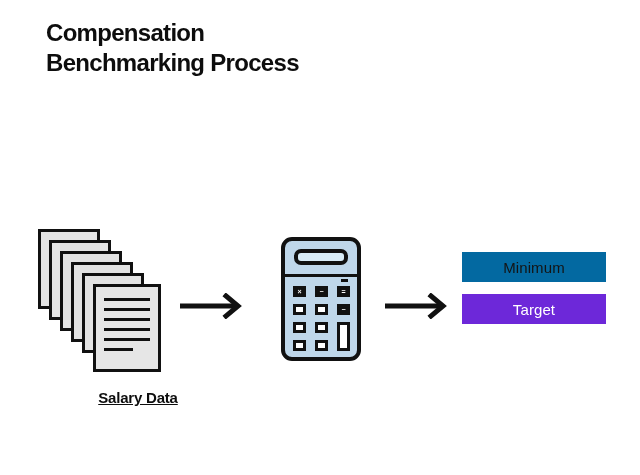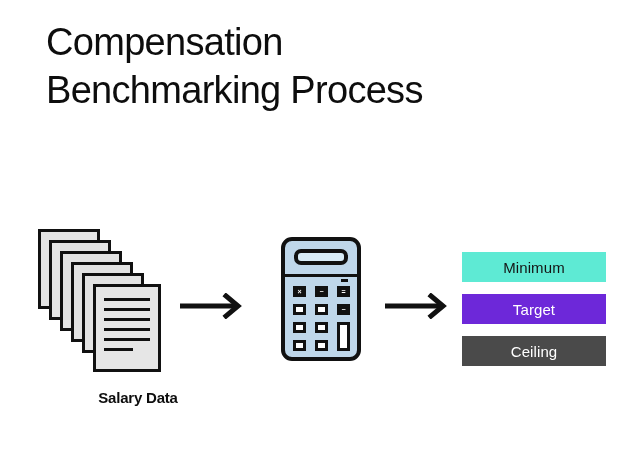--- a/index.html
+++ b/index.html
@@ -16,22 +16,22 @@
     color: #111111;
     -webkit-font-smoothing: antialiased;
   }
 
   
   #title {
     position: absolute;
     left: 46px;
     top: 18px;
     width: 560px;
-    font-size: 38px;
-    font-weight: normal;
+    font-size: 24px;
+    font-weight: bold;
     line-height: 1.27;
     letter-spacing: -0.7px;
     color: #0d0d0d;
     white-space: pre-line;
   }
 
   
   #stage {
     position: absolute;
     left: 0;
@@ -181,34 +181,35 @@
     width: 144px;
     height: 30px;
     display: flex;
     align-items: center;
     justify-content: center;
     font-size: 15px;
     letter-spacing: 0.1px;
     box-sizing: border-box;
   }
   .range-gap { height: 12px; }
-  #bar-minimum { background: #5eead4; color: #141414; }
+  #bar-minimum { background: #0369a1; color: #141414; }
   #bar-target  { background: #6d28d9; color: #ffffff; }
   #bar-ceiling { background: #4a4a4a; color: #ffffff; }
 
   
   .caption {
     position: absolute;
     text-align: center;
     font-size: 15px;
     font-weight: bold;
     line-height: 1.35;
     color: #0d0d0d;
     letter-spacing: -0.2px;
     white-space: pre-line;
+    text-decoration: underline;
   }
   #caption-docs { left: 9px; top: 163px; width: 190px; }
   #caption-calc { left: -17px; top: 155px; width: 165px; }
 </style>
 </head>
 <body>
 
 <div id="title">Compensation
 Benchmarking Process</div>
 
@@ -280,16 +281,15 @@
       <line x1="2" y1="13" x2="58" y2="13" stroke="#111111" stroke-width="5"></line>
       <polyline points="48,3 60,13 48,23" fill="none" stroke="#111111" stroke-width="5" stroke-linecap="square" stroke-linejoin="miter"></polyline>
     </svg>
   </div>
 
   <div id="range-step">
     <div class="range-bar" id="bar-minimum">Minimum</div>
     <div class="range-gap"></div>
     <div class="range-bar" id="bar-target">Target</div>
     <div class="range-gap"></div>
-    <div class="range-bar" id="bar-ceiling">Ceiling</div>
   </div>
 
 </div>
 
 </body></html>

